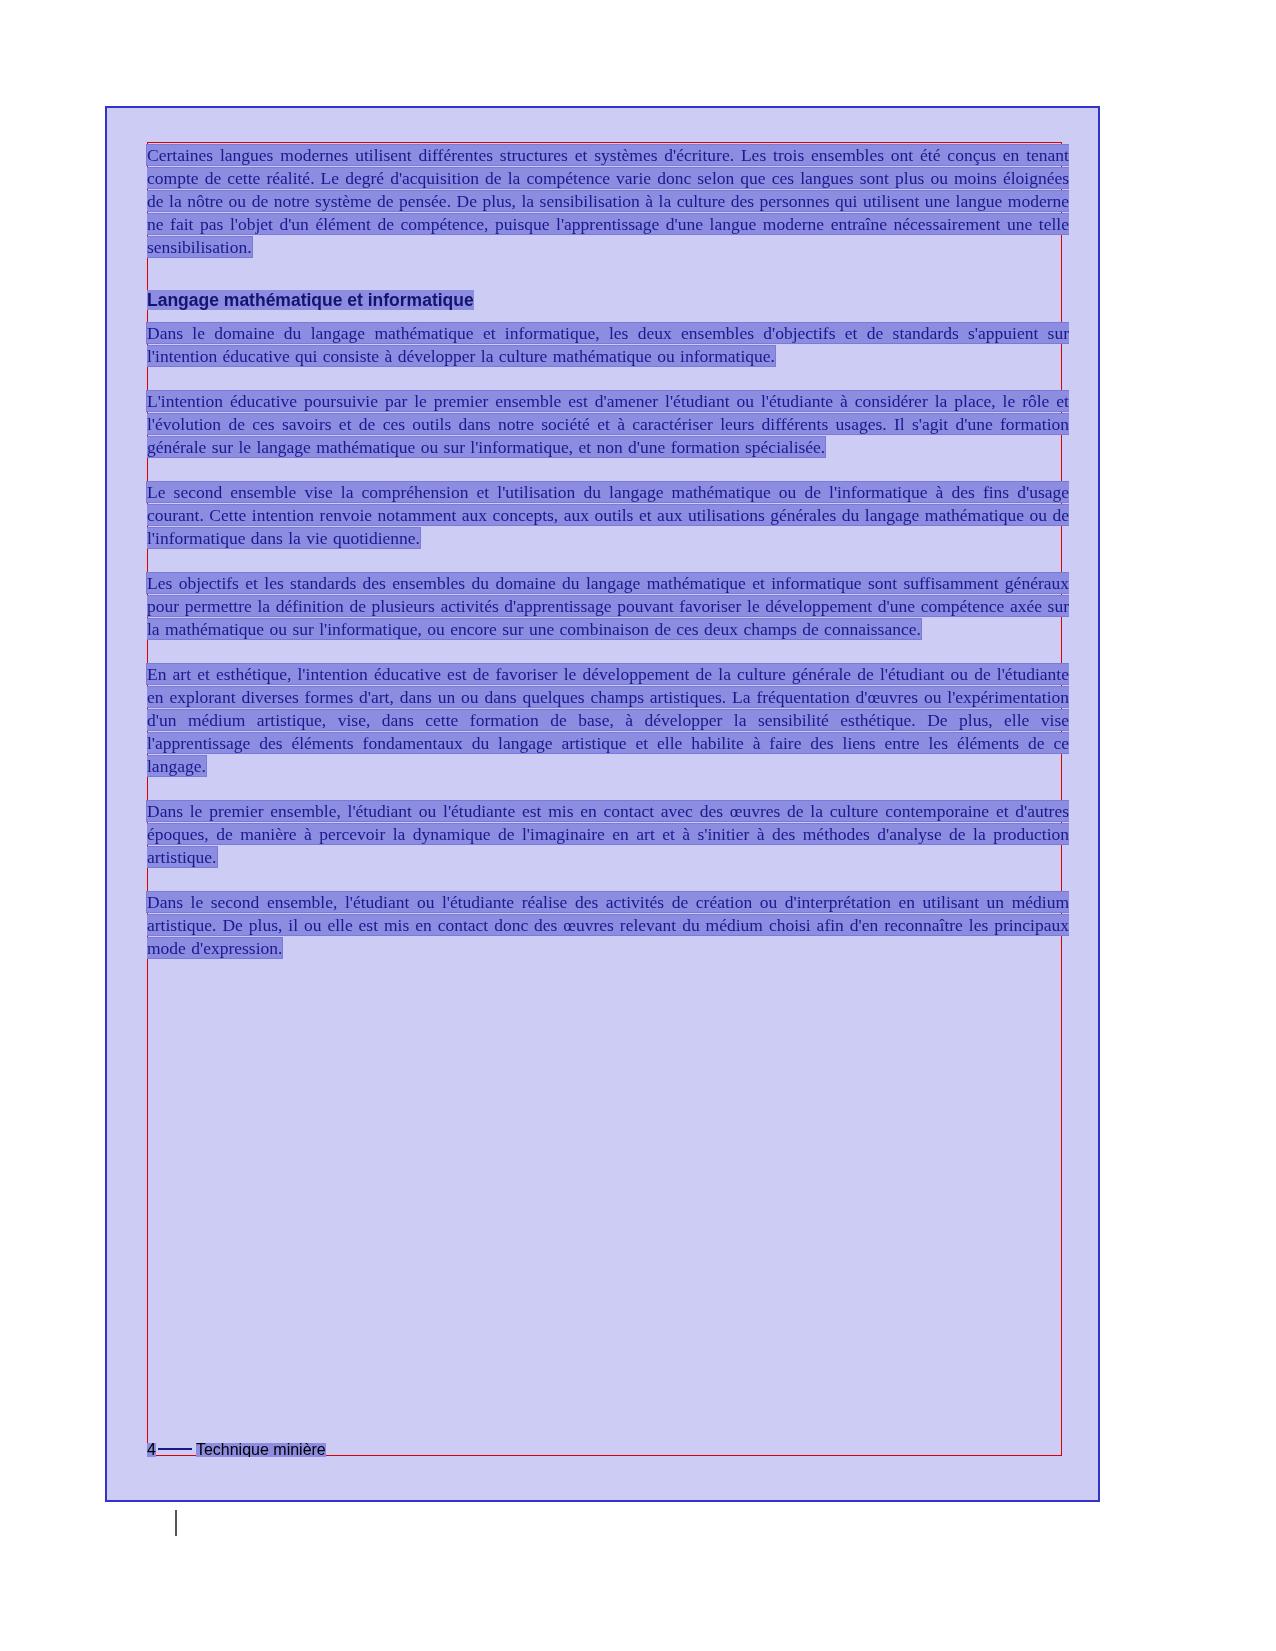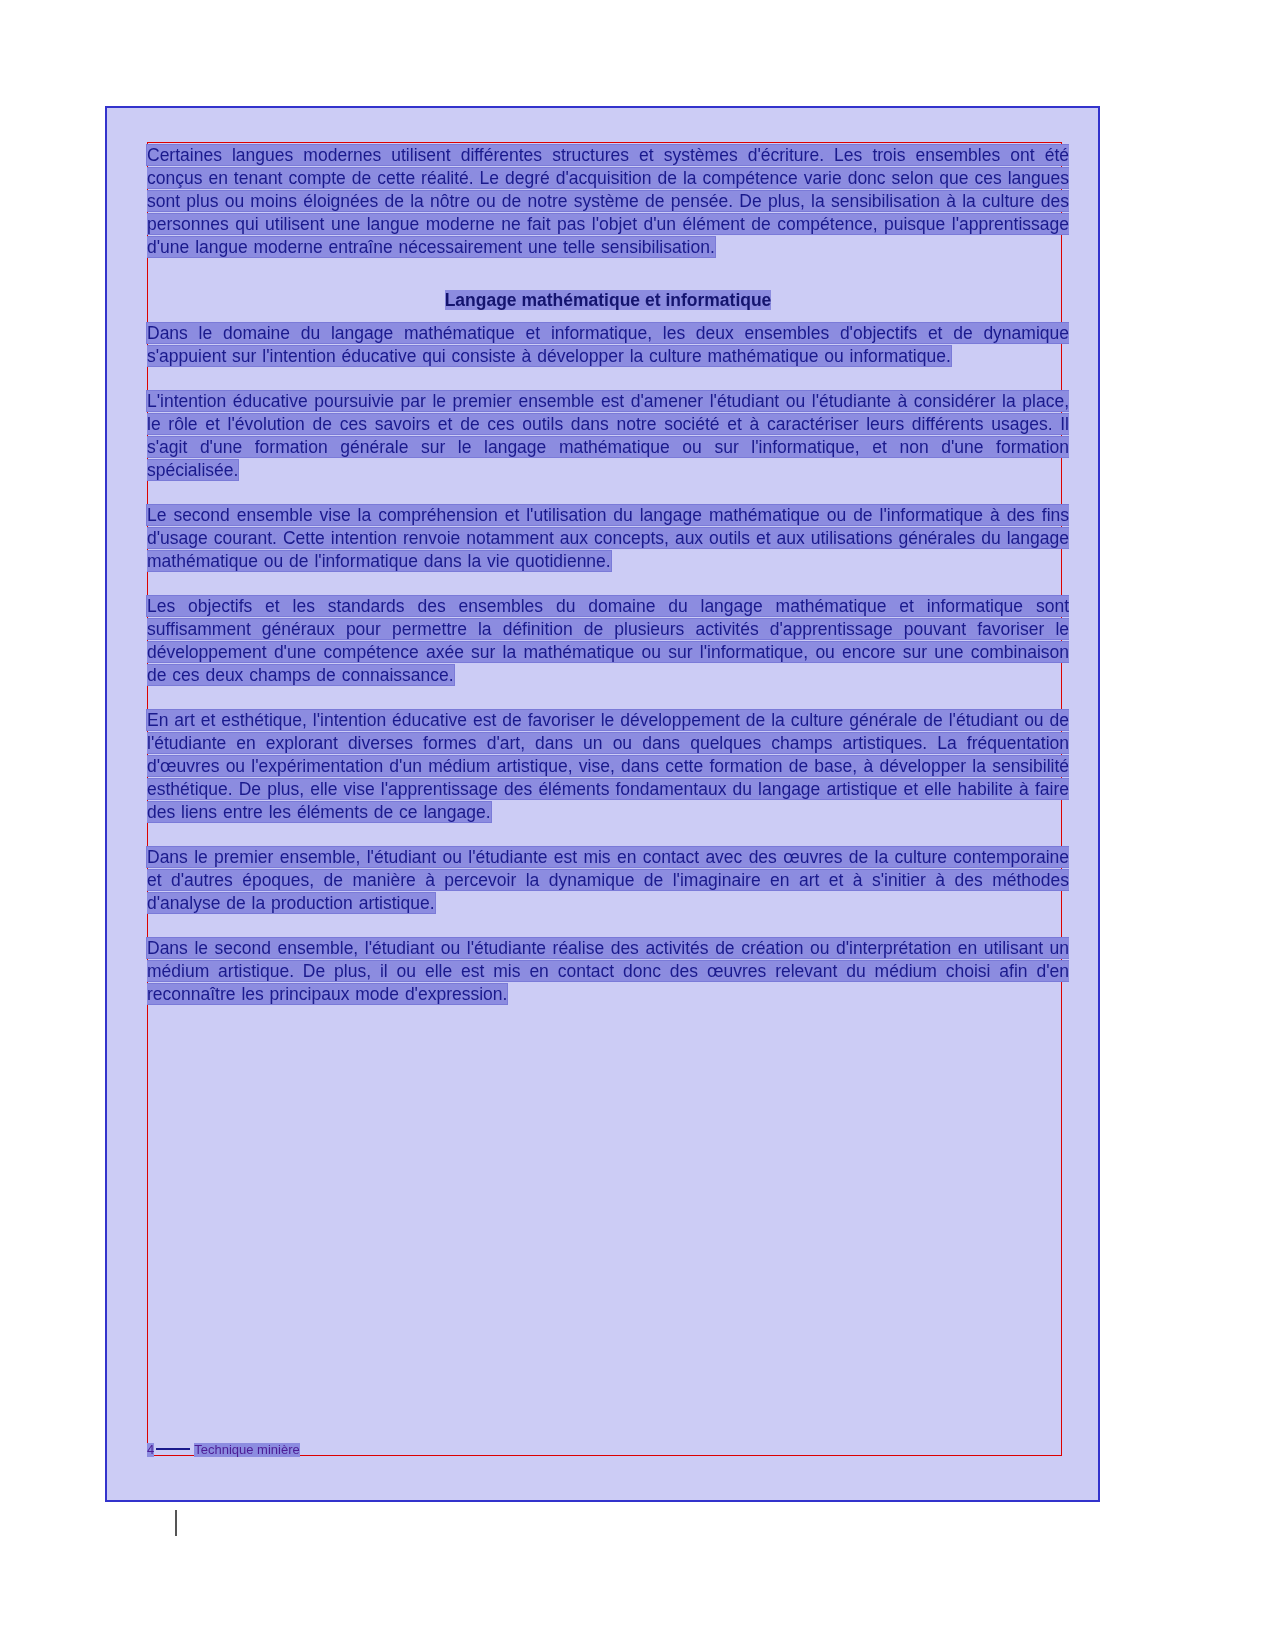--- a/index.html
+++ b/index.html
@@ -47,56 +47,56 @@
   }
 
   
   .para {
     margin: 0 0 22px 0;
     font-size: 17.5px;
     line-height: 23px;
     color: #1a1a8c;
     text-align: justify;
     word-spacing: 1px;
+    font-family: Liberation Serif, serif;
   }
   .para span.hl {
     background: #8c8ce0;
     box-shadow: 0 0 0 1px #7a7ad8;
   }
   .para.last {
     margin-bottom: 0;
   }
 
   .heading {
     margin: 0 0 10px 0;
     font-size: 17.5px;
     line-height: 23px;
     font-weight: bold;
     color: #14146e;
-    text-align: center;
   }
   .heading span.hl {
     background: #8c8ce0;
   }
 
   .spacer-top {
     margin-top: 30px;
   }
 
   
   .footer-frag {
     position: absolute;
     left: 40px;
     top: 1335px;
     width: 200px;
     height: 14px;
     overflow: hidden;
-    font-size: 13px;
+    font-size: 16px;
     line-height: 14px;
-    color: #4c1d95;
+    color: #000000;
   }
   .footer-frag span.hl {
     background: #8c8ce0;
   }
   .footer-rule {
     display: inline-block;
     width: 34px;
     border-bottom: 2px solid #1a1a8c;
     vertical-align: middle;
     margin: 0 4px 3px 2px;
@@ -118,21 +118,21 @@
 <div class="page-frame">
 
   <div class="text-frame"></div>
 
   <div class="content">
 
     <p class="para"><span class="hl">Certaines langues modernes utilisent différentes structures et systèmes d'écriture. Les trois ensembles ont été conçus en tenant compte de cette réalité. Le degré d'acquisition de la compétence varie donc selon que ces langues sont plus ou moins éloignées de la nôtre ou de notre système de pensée. De plus, la sensibilisation à la culture des personnes qui utilisent une langue moderne ne fait pas l'objet d'un élément de compétence, puisque l'apprentissage d'une langue moderne entraîne nécessairement une telle sensibilisation.</span></p>
 
     <p class="heading spacer-top"><span class="hl">Langage mathématique et informatique</span></p>
 
-    <p class="para"><span class="hl">Dans le domaine du langage mathématique et informatique, les deux ensembles d'objectifs et de dynamique s'appuient sur l'intention éducative qui consiste à développer la culture mathématique ou informatique.</span></p>
+    <p class="para"><span class="hl">Dans le domaine du langage mathématique et informatique, les deux ensembles d'objectifs et de standards s'appuient sur l'intention éducative qui consiste à développer la culture mathématique ou informatique.</span></p>
 
     <p class="para"><span class="hl">L'intention éducative poursuivie par le premier ensemble est d'amener l'étudiant ou l'étudiante à considérer la place, le rôle et l'évolution de ces savoirs et de ces outils dans notre société et à caractériser leurs différents usages. Il s'agit d'une formation générale sur le langage mathématique ou sur l'informatique, et non d'une formation spécialisée.</span></p>
 
     <p class="para"><span class="hl">Le second ensemble vise la compréhension et l'utilisation du langage mathématique ou de l'informatique à des fins d'usage courant. Cette intention renvoie notamment aux concepts, aux outils et aux utilisations générales du langage mathématique ou de l'informatique dans la vie quotidienne.</span></p>
 
     <p class="para"><span class="hl">Les objectifs et les standards des ensembles du domaine du langage mathématique et informatique sont suffisamment généraux pour permettre la définition de plusieurs activités d'apprentissage pouvant favoriser le développement d'une compétence axée sur la mathématique ou sur l'informatique, ou encore sur une combinaison de ces deux champs de connaissance.</span></p>
 
 
     <p class="para"><span class="hl">En art et esthétique, l'intention éducative est de favoriser le développement de la culture générale de l'étudiant ou de l'étudiante en explorant diverses formes d'art, dans un ou dans quelques champs artistiques. La fréquentation d'œuvres ou l'expérimentation d'un médium artistique, vise, dans cette formation de base, à développer la sensibilité esthétique. De plus, elle vise l'apprentissage des éléments fondamentaux du langage artistique et elle habilite à faire des liens entre les éléments de ce langage.</span></p>
 

